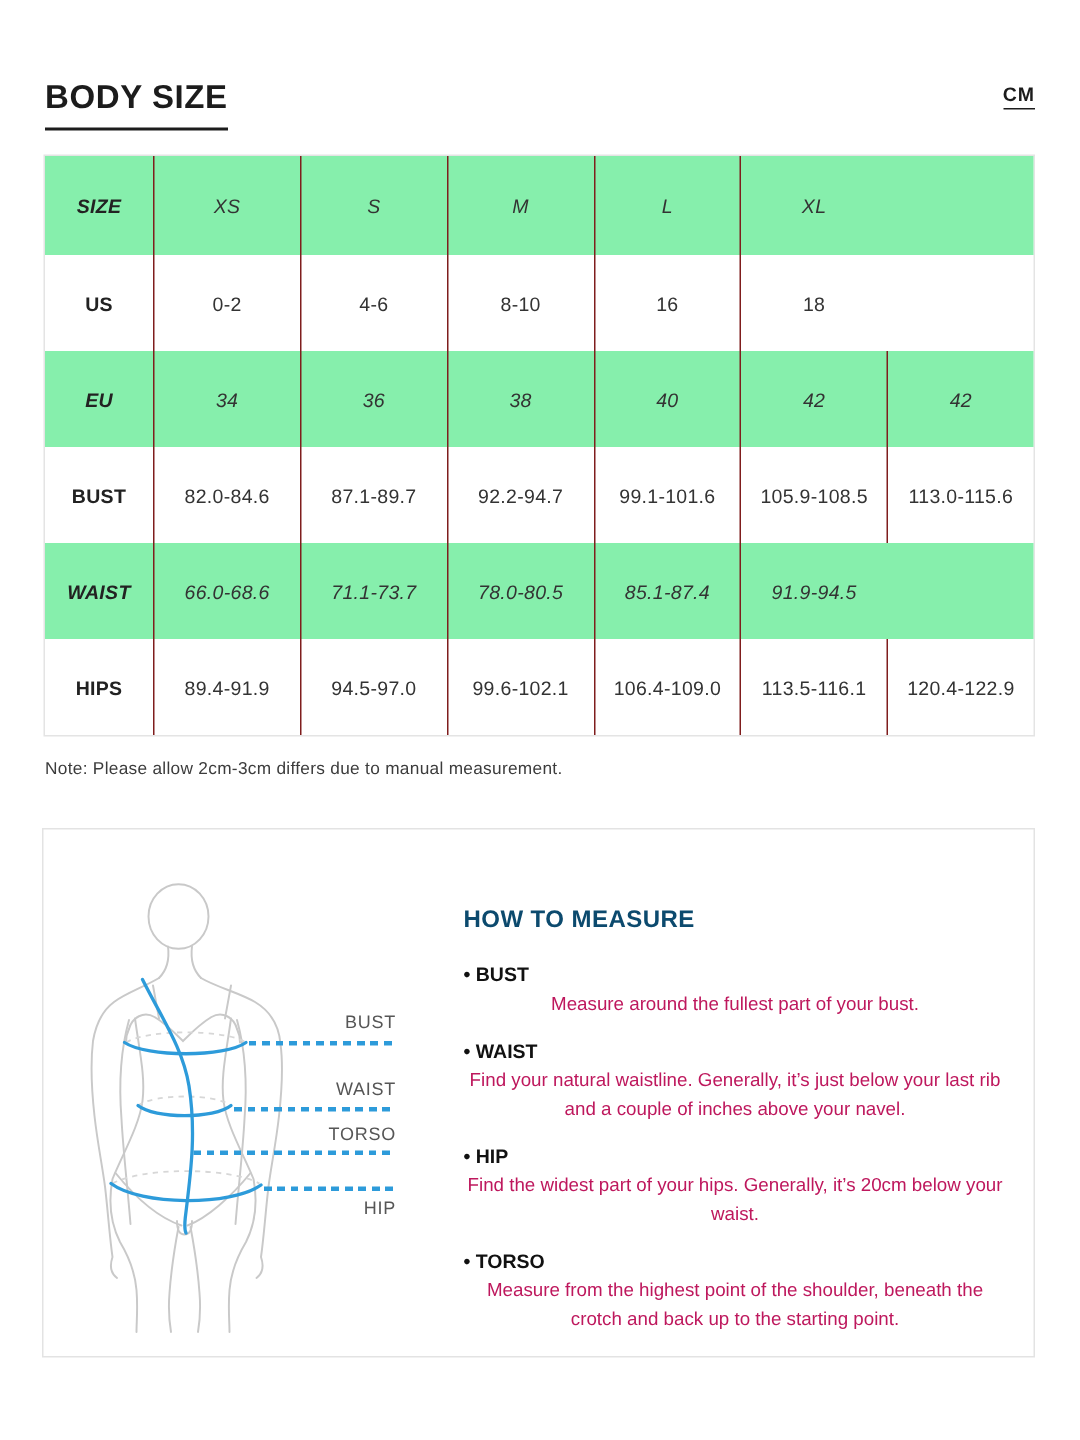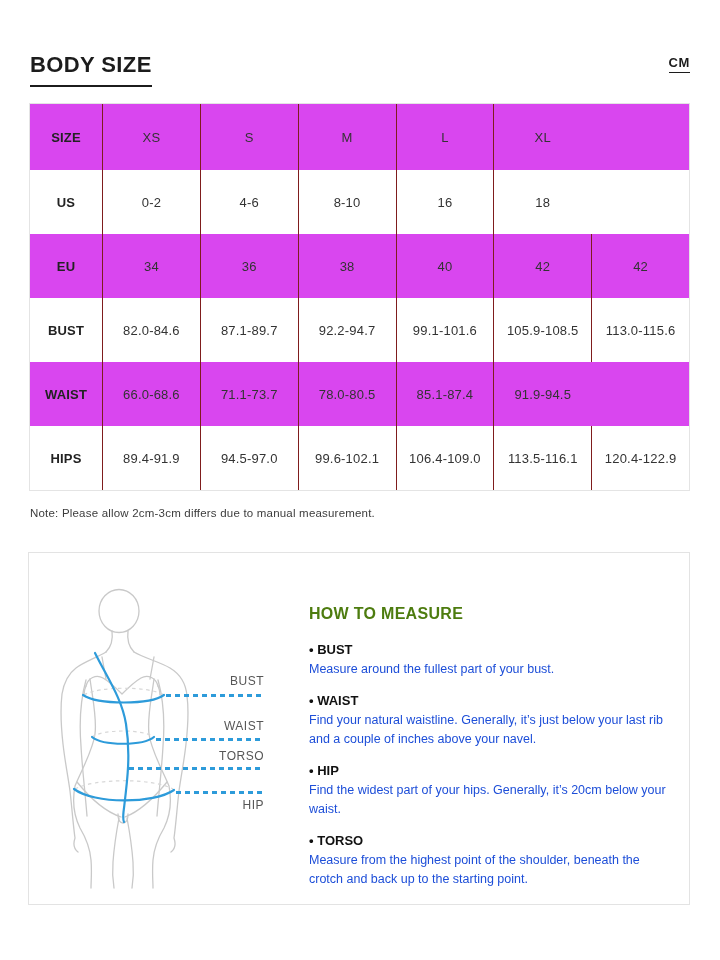--- a/index.html
+++ b/index.html
@@ -23,21 +23,21 @@
     cursor:pointer;
   }
 
   
   .size-table {
     position:absolute; left:29px; top:103px; width:661px;
     border:1px solid #e4e4e4;
   }
   .trow { display:grid; grid-template-columns:72px repeat(6,1fr); height:64px; }
   .trow.head { height:66px; }
-  .trow.gray { background:#d946ef; }
+  .trow.gray { background:#86efac;font-style:italic; }
   .tcell {
     display:flex; align-items:center; justify-content:center;
     font-size:13px; color:#333; border-left:1px solid #7f1d1d;
     letter-spacing:0.2px;
   }
   .tcell.lab { border-left:none; font-weight:bold; color:#222; }
 
   
   .note {
     position:absolute; left:30px; top:507px;
@@ -64,27 +64,27 @@
     position:absolute; height:2.5px;
     background-image:repeating-linear-gradient(90deg,#2d9bda 0 5px,transparent 5px 9px);
   }
   .dash.d-bust  { top:141px; left:137px; width:98px; }
   .dash.d-waist { top:185px; left:127px; width:108px; }
   .dash.d-torso { top:214px; left:100px; width:135px; }
   .dash.d-hip   { top:238px; left:147px; width:88px; }
 
   .measure-text { position:absolute; left:280px; top:52px; width:362px; }
   .mt-heading {
-    font-size:16px; font-weight:bold; letter-spacing:0.3px; color:#4d7c0f;
+    font-size:16px; font-weight:bold; letter-spacing:0.3px; color:#0c4a6e;
     margin-bottom:19px;
   }
   .m-item { margin-bottom:14px; }
   .m-term { font-size:13px; font-weight:bold; color:#111; margin-bottom:3px; }
   .m-term::before { content:"\2022\00a0"; }
-  .m-desc { font-size:12.5px; line-height:19px; color:#1d4ed8; }
+  .m-desc { font-size:12.5px; line-height:19px; color:#be185d;text-align:center; }
 
   svg .outline { fill:none; stroke:#c9c9c9; stroke-width:1.3; stroke-linecap:round; }
   svg .backdash { fill:none; stroke:#d7d7d7; stroke-width:1.2; stroke-dasharray:3.5 3.5; }
   svg .blue { fill:none; stroke:#2d9bda; stroke-width:2.2; stroke-linecap:round; }
 </style>
 </head>
 <body>
 
 <div class="hdr-title">BODY SIZE</div>
 <div class="hdr-unit">CM</div>

